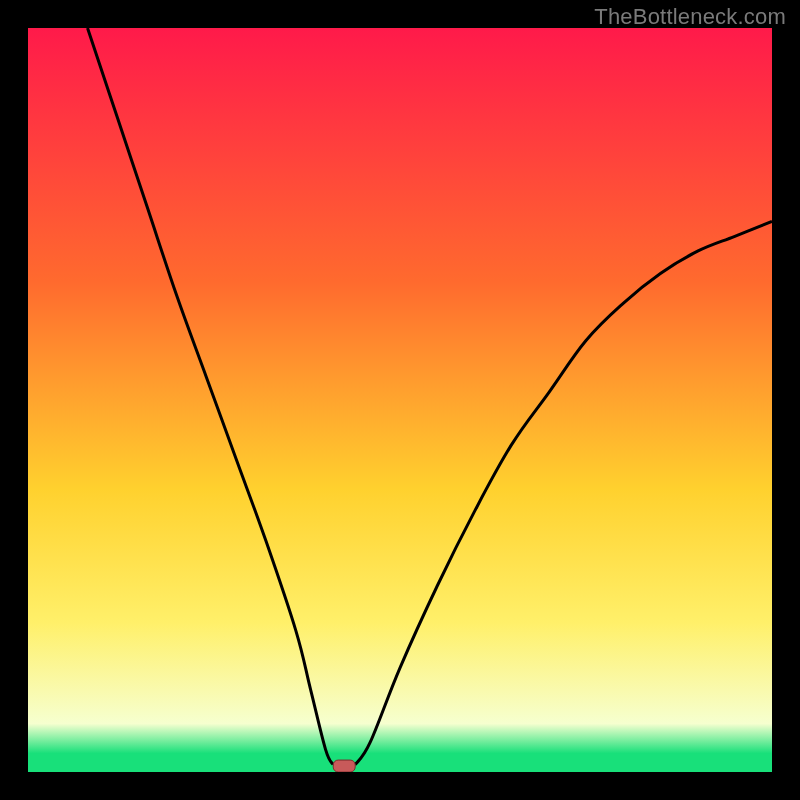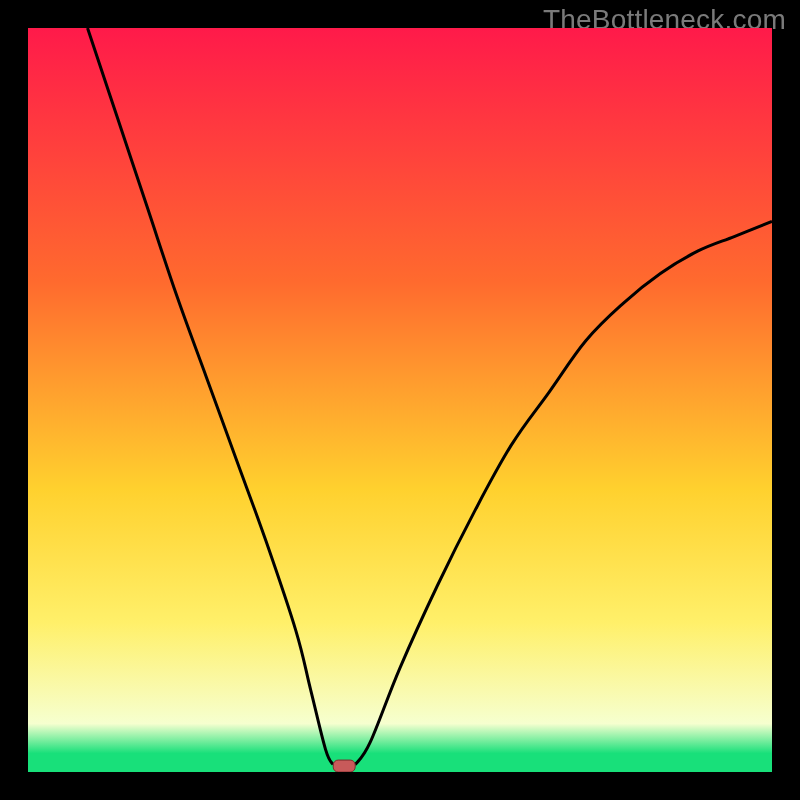--- a/index.html
+++ b/index.html
@@ -25,21 +25,21 @@
     left: 28px;
     width: 744px;
     height: 744px;
     overflow: hidden;
   }
   .watermark {
     position: absolute;
     top: 4px;
     right: 14px;
     color: #7a7a7a;
-    font-size: 28px;
+    font-size: 22px;
     font-weight: 500;
     letter-spacing: 0.2px;
   }
   svg {
     display: block;
   }
 </style>
 </head>
 <body>
 

